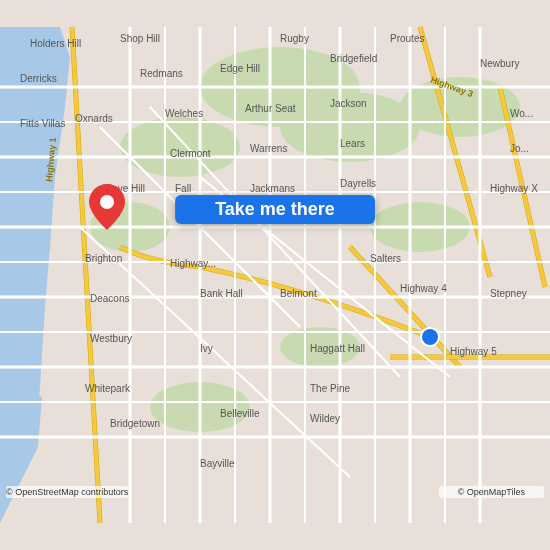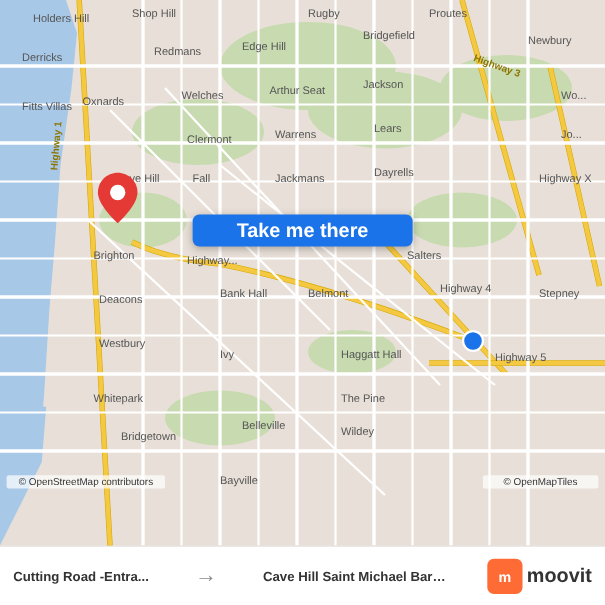--- a/index.html
+++ b/index.html
@@ -80,21 +80,21 @@
     }
 
     
     #attribution {
       position: absolute;
       bottom: 52px;
       left: 6px;
       font-size: 9px;
       color: #333;
       background: rgba(255,255,255,0.7);
-      padding: 1px 11px;
+      padding: 1px 0;
       border-radius: 2px;
     }
 
     
     #openmaptiles-logo {
       position: absolute;
       bottom: 52px;
       right: 6px;
       font-size: 9px;
       color: #333;
@@ -304,37 +304,14 @@
     </svg>
 
     <button id="take-me-there-btn">Take me there</button>
 
     <div id="attribution">© OpenStreetMap contributors</div>
 
     <div id="openmaptiles-logo">© OpenMapTiles</div>
 
   </div>
 
-  <div id="footer">
-
-    <div class="footer-location">
-      <span class="footer-name">Cutting Road -Entra...</span>
-    </div>
-
-    <span class="footer-arrow">→</span>
-
-    <div class="footer-location">
-      <span class="footer-name">Cave Hill Saint Michael Barb...</span>
-    </div>
-
-    <div class="moovit-logo">
-      <div class="moovit-icon">
-        <svg width="22" height="22" viewBox="0 0 22 22" xmlns="http://www.w3.org/2000/svg">
-          <circle cx="11" cy="11" r="10" fill="#ff6b35"></circle>
-          <text x="11" y="16" text-anchor="middle" fill="white" font-size="13" font-family="Arial" font-weight="bold">m</text>
-        </svg>
-      </div>
-      <span class="moovit-text">moovit</span>
-    </div>
-
-  </div>
 
 </div>
 
 </body></html>

